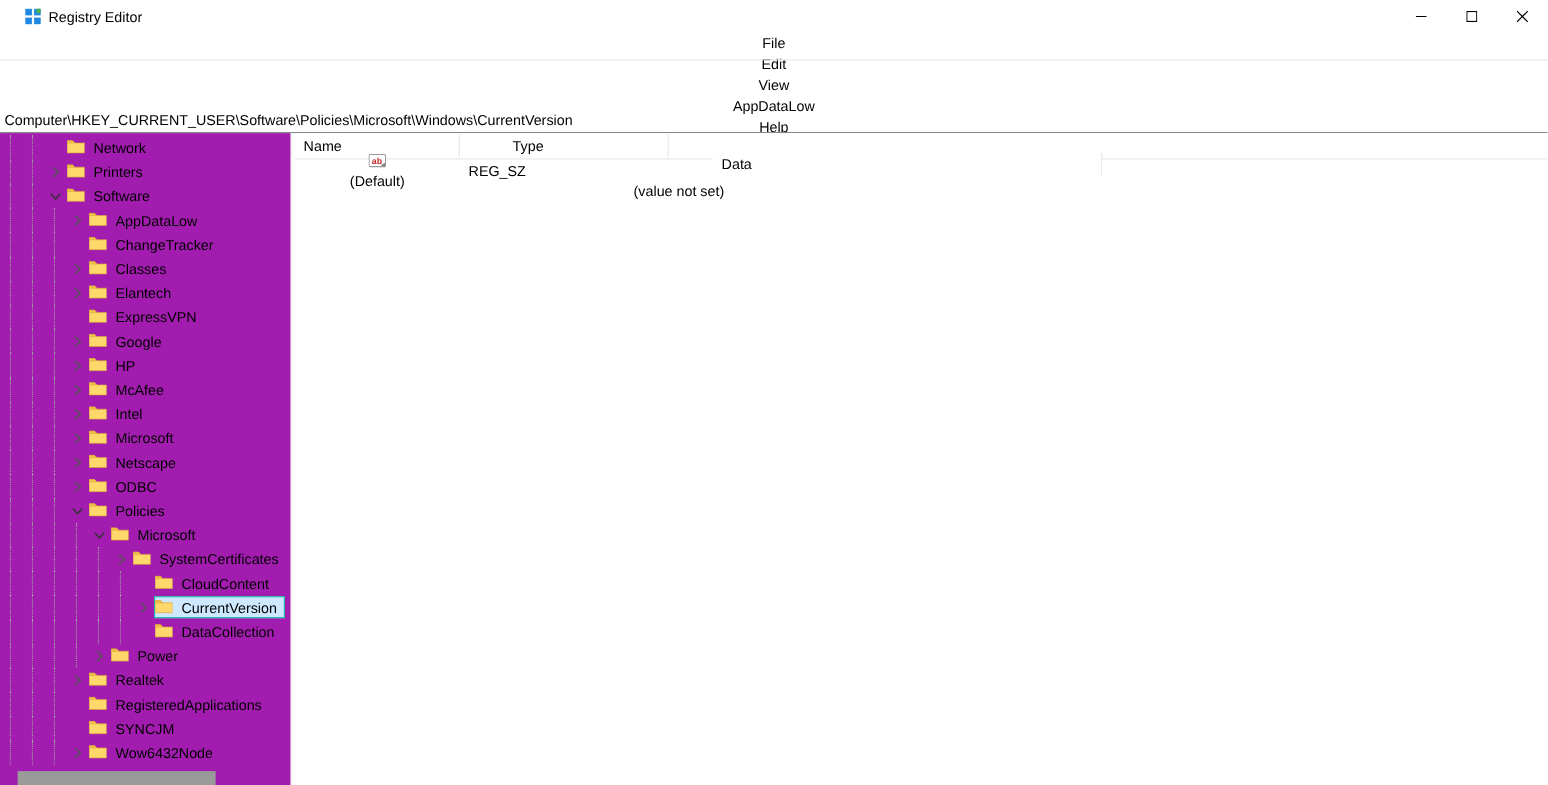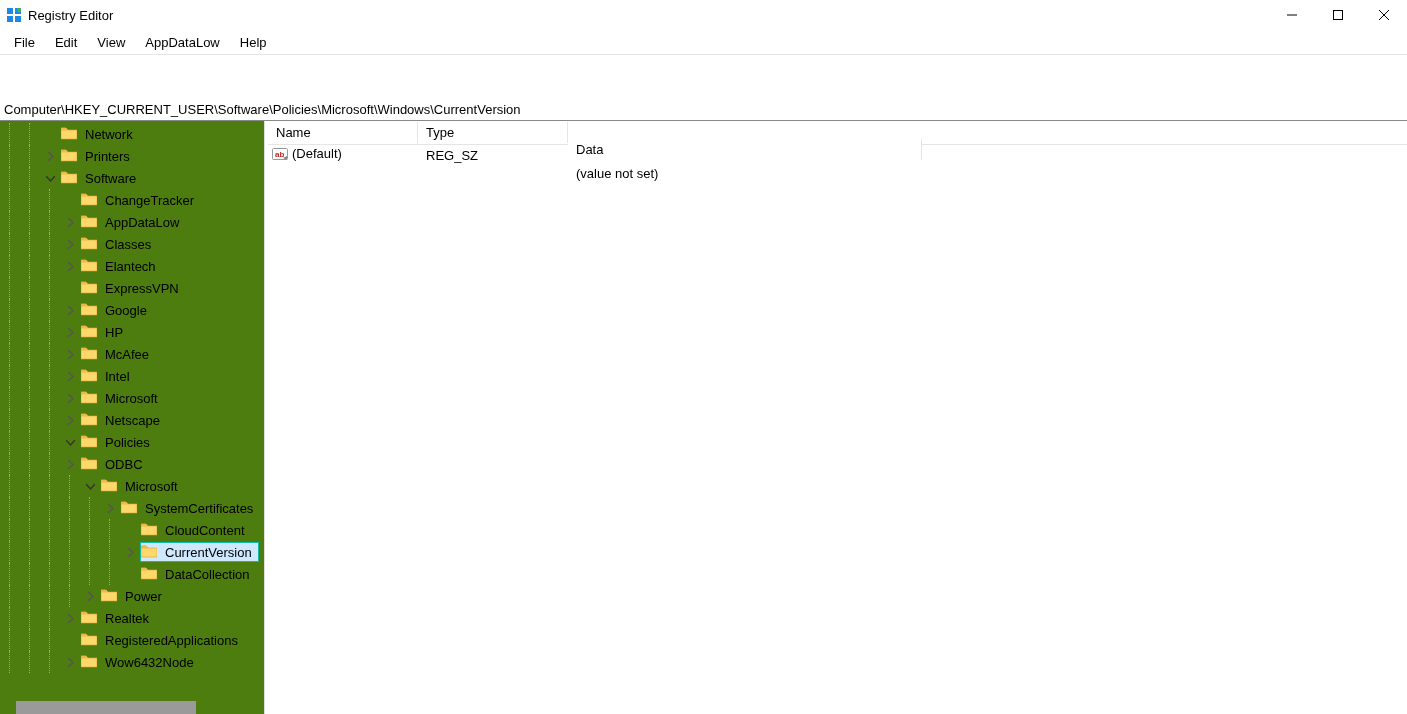--- a/index.html
+++ b/index.html
@@ -13,21 +13,21 @@
     overflow: hidden;
     display: flex;
     flex-direction: column;
   }
 
   
   .title-bar {
     height: 30px;
     display: flex;
     align-items: center;
-    padding: 0 0 0 6px;
+    padding: 0 0 0 22px;
     background: #fff;
   }
   .title-bar .app-icon {
     width: 16px; height: 16px;
     margin-right: 6px;
     display:inline-block;
     position:relative;
   }
   .title-bar .title { font-size: 13px; }
   .title-bar .spacer { flex: 1; }
@@ -38,20 +38,21 @@
   }
   .win-btn svg { width:10px; height:10px; }
 
   
   .menu-bar {
     height: 24px;
     display:flex;
     align-items:center;
     padding: 0 4px;
     font-size: 13px;
+    flex-direction: column;
   }
   .menu-item {
     padding: 2px 10px;
   }
 
   
   .address-bar-wrap {
     border-top: 1px solid #e5e5e5;
     border-bottom: 1px solid #888;
     padding: 3px 4px;
@@ -72,21 +73,21 @@
     flex: 1;
     display:flex;
     min-height: 0;
   }
 
   
   .tree-pane {
     width: 264px;
     overflow: hidden;
     position: relative;
-    background:#4d7c0f;
+    background:#a21caf;
   }
   .tree-scroll {
     height: 100%;
     overflow-y: auto;
     overflow-x: hidden;
     padding-top: 2px;
   }
   
   .tree-scroll::-webkit-scrollbar { width: 16px; }
   .tree-scroll::-webkit-scrollbar-track { background: #f0f0f0; }
@@ -166,20 +167,21 @@
     display:flex;
     flex-direction:column;
     background:#fff;
   }
   .list-header {
     display:flex;
     height:24px;
     border-bottom:1px solid #e5e5e5;
     font-size:13px;
     align-items:center;
+    gap:40px;
   }
   .col-h {
     padding: 3px 8px;
     border-right:1px solid #e5e5e5;
     background:#fff;
     cursor: default;
     user-select:none;
   }
   .col-name-h { width: 150px; }
   .col-type-h { width: 150px; }
@@ -190,21 +192,21 @@
     align-items:center;
     height:20px;
     font-size:13px;
   }
   .val-icon {
     width:16px; height:16px;
     margin-left:4px;
     margin-right:4px;
     flex-shrink:0;
   }
-  .cell-name { width:150px; display:flex; align-items:flex-start; }
+  .cell-name { width:150px; display:flex; align-items:center;flex-direction:column; }
   .cell-type { width:150px; padding-left:8px;}
   .cell-data { flex:1; padding-left:8px;margin-top:36px;}
 
   
   .hscroll-stub {
     position:absolute;
     bottom:0; left:16px;
     height:13px;
     width: 180px;
     background:#9a9a9a;
@@ -300,20 +302,37 @@
                 <path d="M0 2 L5 2 L7 4 L16 4 L16 13 L0 13 Z" fill="#ffd86b" stroke="#d9a63a" stroke-width="0.6"></path>
                 <path d="M0 2 L5 2 L7 4 L0 4 Z" fill="#f5c54a" stroke="#d9a63a" stroke-width="0.6"></path>
               </svg></span>
             <span class="tree-label">Software</span>
           </span>
         </div>
         <div class="tree-row">
           <span class="indent-cell vline"></span>
           <span class="indent-cell vline"></span>
           <span class="indent-cell vline"></span>
+          <span class="expander">
+            <svg viewBox="0 0 9 9">
+              <path d="M2 0 L7 4.5 L2 9" fill="none" stroke="#555" stroke-width="1.3"></path>
+            </svg>
+          </span>
+          <span class="sel-wrap">
+            <span class="folder-ico-wrap"><svg class="folder-ico" viewBox="0 0 16 14">
+                <path d="M0 2 L5 2 L7 4 L16 4 L16 13 L0 13 Z" fill="#ffd86b" stroke="#d9a63a" stroke-width="0.6"></path>
+                <path d="M0 2 L5 2 L7 4 L0 4 Z" fill="#f5c54a" stroke="#d9a63a" stroke-width="0.6"></path>
+              </svg></span>
+            <span class="tree-label">AppDataLow</span>
+          </span>
+        </div>
+        <div class="tree-row">
+          <span class="indent-cell vline"></span>
+          <span class="indent-cell vline"></span>
+          <span class="indent-cell vline"></span>
           <span class="expander"></span>
           <span class="sel-wrap">
             <span class="folder-ico-wrap"><svg class="folder-ico" viewBox="0 0 16 14">
                 <path d="M0 2 L5 2 L7 4 L16 4 L16 13 L0 13 Z" fill="#ffd86b" stroke="#d9a63a" stroke-width="0.6"></path>
                 <path d="M0 2 L5 2 L7 4 L0 4 Z" fill="#f5c54a" stroke="#d9a63a" stroke-width="0.6"></path>
               </svg></span>
             <span class="tree-label">ChangeTracker</span>
           </span>
         </div>
         <div class="tree-row">
@@ -323,37 +342,20 @@
           <span class="expander">
             <svg viewBox="0 0 9 9">
               <path d="M2 0 L7 4.5 L2 9" fill="none" stroke="#555" stroke-width="1.3"></path>
             </svg>
           </span>
           <span class="sel-wrap">
             <span class="folder-ico-wrap"><svg class="folder-ico" viewBox="0 0 16 14">
                 <path d="M0 2 L5 2 L7 4 L16 4 L16 13 L0 13 Z" fill="#ffd86b" stroke="#d9a63a" stroke-width="0.6"></path>
                 <path d="M0 2 L5 2 L7 4 L0 4 Z" fill="#f5c54a" stroke="#d9a63a" stroke-width="0.6"></path>
               </svg></span>
-            <span class="tree-label">AppDataLow</span>
-          </span>
-        </div>
-        <div class="tree-row">
-          <span class="indent-cell vline"></span>
-          <span class="indent-cell vline"></span>
-          <span class="indent-cell vline"></span>
-          <span class="expander">
-            <svg viewBox="0 0 9 9">
-              <path d="M2 0 L7 4.5 L2 9" fill="none" stroke="#555" stroke-width="1.3"></path>
-            </svg>
-          </span>
-          <span class="sel-wrap">
-            <span class="folder-ico-wrap"><svg class="folder-ico" viewBox="0 0 16 14">
-                <path d="M0 2 L5 2 L7 4 L16 4 L16 13 L0 13 Z" fill="#ffd86b" stroke="#d9a63a" stroke-width="0.6"></path>
-                <path d="M0 2 L5 2 L7 4 L0 4 Z" fill="#f5c54a" stroke="#d9a63a" stroke-width="0.6"></path>
-              </svg></span>
             <span class="tree-label">Classes</span>
           </span>
         </div>
         <div class="tree-row">
           <span class="indent-cell vline"></span>
           <span class="indent-cell vline"></span>
           <span class="indent-cell vline"></span>
           <span class="expander">
             <svg viewBox="0 0 9 9">
               <path d="M2 0 L7 4.5 L2 9" fill="none" stroke="#555" stroke-width="1.3"></path>
@@ -481,52 +483,52 @@
               </svg></span>
             <span class="tree-label">Netscape</span>
           </span>
         </div>
         <div class="tree-row">
           <span class="indent-cell vline"></span>
           <span class="indent-cell vline"></span>
           <span class="indent-cell vline"></span>
           <span class="expander">
             <svg viewBox="0 0 9 9">
+              <path d="M2 0 L7 4.5 L2 9" fill="none" stroke="#555" stroke-width="1.3"></path>
+            </svg>
+          </span>
+          <span class="sel-wrap">
+            <span class="folder-ico-wrap"><svg class="folder-ico" viewBox="0 0 16 14">
+                <path d="M0 2 L5 2 L7 4 L16 4 L16 13 L0 13 Z" fill="#ffd86b" stroke="#d9a63a" stroke-width="0.6"></path>
+                <path d="M0 2 L5 2 L7 4 L0 4 Z" fill="#f5c54a" stroke="#d9a63a" stroke-width="0.6"></path>
+              </svg></span>
+            <span class="tree-label">ODBC</span>
+          </span>
+        </div>
+        <div class="tree-row">
+          <span class="indent-cell vline"></span>
+          <span class="indent-cell vline"></span>
+          <span class="indent-cell vline"></span>
+          <span class="expander">
+            <svg viewBox="0 0 9 9">
               <path d="M0 2 L4.5 7 L9 2" fill="none" stroke="#333" stroke-width="1.3"></path>
             </svg>
           </span>
           <span class="sel-wrap">
             <span class="folder-ico-wrap"><svg class="folder-ico" viewBox="0 0 16 14">
                 <path d="M0 2 L5 2 L7 4 L16 4 L16 13 L0 13 Z" fill="#ffd86b" stroke="#d9a63a" stroke-width="0.6"></path>
                 <path d="M0 2 L5 2 L7 4 L0 4 Z" fill="#f5c54a" stroke="#d9a63a" stroke-width="0.6"></path>
               </svg></span>
             <span class="tree-label">Policies</span>
           </span>
         </div>
         <div class="tree-row">
           <span class="indent-cell vline"></span>
           <span class="indent-cell vline"></span>
           <span class="indent-cell vline"></span>
-          <span class="expander">
-            <svg viewBox="0 0 9 9">
-              <path d="M2 0 L7 4.5 L2 9" fill="none" stroke="#555" stroke-width="1.3"></path>
-            </svg>
-          </span>
-          <span class="sel-wrap">
-            <span class="folder-ico-wrap"><svg class="folder-ico" viewBox="0 0 16 14">
-                <path d="M0 2 L5 2 L7 4 L16 4 L16 13 L0 13 Z" fill="#ffd86b" stroke="#d9a63a" stroke-width="0.6"></path>
-                <path d="M0 2 L5 2 L7 4 L0 4 Z" fill="#f5c54a" stroke="#d9a63a" stroke-width="0.6"></path>
-              </svg></span>
-            <span class="tree-label">ODBC</span>
-          </span>
-        </div>
-        <div class="tree-row">
-          <span class="indent-cell vline"></span>
-          <span class="indent-cell vline"></span>
-          <span class="indent-cell vline"></span>
           <span class="indent-cell vline"></span>
           <span class="expander">
             <svg viewBox="0 0 9 9">
               <path d="M0 2 L4.5 7 L9 2" fill="none" stroke="#333" stroke-width="1.3"></path>
             </svg>
           </span>
           <span class="sel-wrap">
             <span class="folder-ico-wrap"><svg class="folder-ico" viewBox="0 0 16 14">
                 <path d="M0 2 L5 2 L7 4 L16 4 L16 13 L0 13 Z" fill="#ffd86b" stroke="#d9a63a" stroke-width="0.6"></path>
                 <path d="M0 2 L5 2 L7 4 L0 4 Z" fill="#f5c54a" stroke="#d9a63a" stroke-width="0.6"></path>
@@ -644,20 +646,33 @@
           <span class="indent-cell vline"></span>
           <span class="indent-cell vline"></span>
           <span class="indent-cell vline"></span>
           <span class="expander"></span>
           <span class="sel-wrap">
             <span class="folder-ico-wrap"><svg class="folder-ico" viewBox="0 0 16 14">
                 <path d="M0 2 L5 2 L7 4 L16 4 L16 13 L0 13 Z" fill="#ffd86b" stroke="#d9a63a" stroke-width="0.6"></path>
                 <path d="M0 2 L5 2 L7 4 L0 4 Z" fill="#f5c54a" stroke="#d9a63a" stroke-width="0.6"></path>
               </svg></span>
             <span class="tree-label">RegisteredApplications</span>
+          </span>
+        </div>
+        <div class="tree-row">
+          <span class="indent-cell vline"></span>
+          <span class="indent-cell vline"></span>
+          <span class="indent-cell vline"></span>
+          <span class="expander"></span>
+          <span class="sel-wrap">
+            <span class="folder-ico-wrap"><svg class="folder-ico" viewBox="0 0 16 14">
+                <path d="M0 2 L5 2 L7 4 L16 4 L16 13 L0 13 Z" fill="#ffd86b" stroke="#d9a63a" stroke-width="0.6"></path>
+                <path d="M0 2 L5 2 L7 4 L0 4 Z" fill="#f5c54a" stroke="#d9a63a" stroke-width="0.6"></path>
+              </svg></span>
+            <span class="tree-label">SYNCJM</span>
           </span>
         </div>
         <div class="tree-row">
           <span class="indent-cell vline"></span>
           <span class="indent-cell vline"></span>
           <span class="indent-cell vline"></span>
           <span class="expander">
             <svg viewBox="0 0 9 9">
               <path d="M2 0 L7 4.5 L2 9" fill="none" stroke="#555" stroke-width="1.3"></path>
             </svg>

